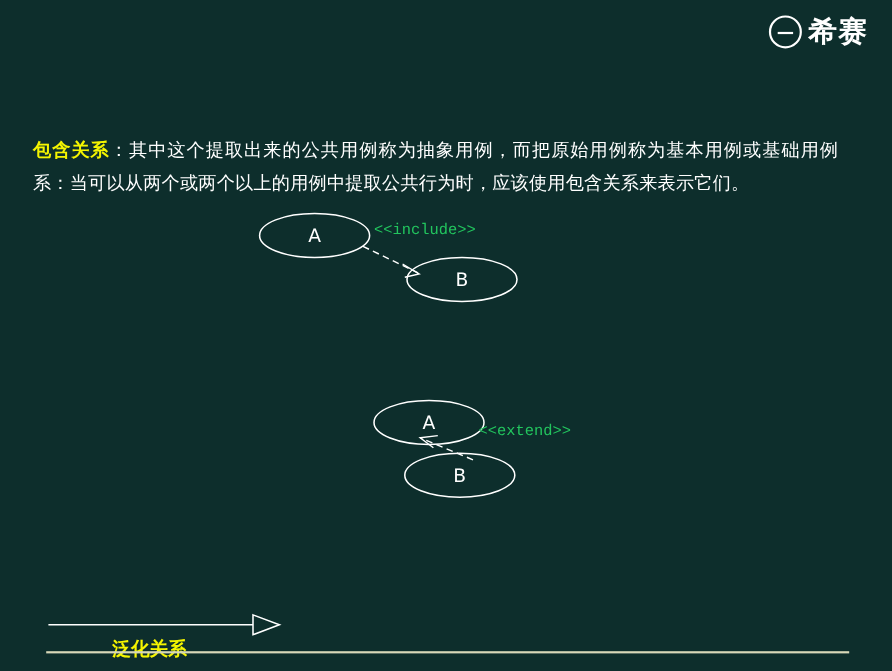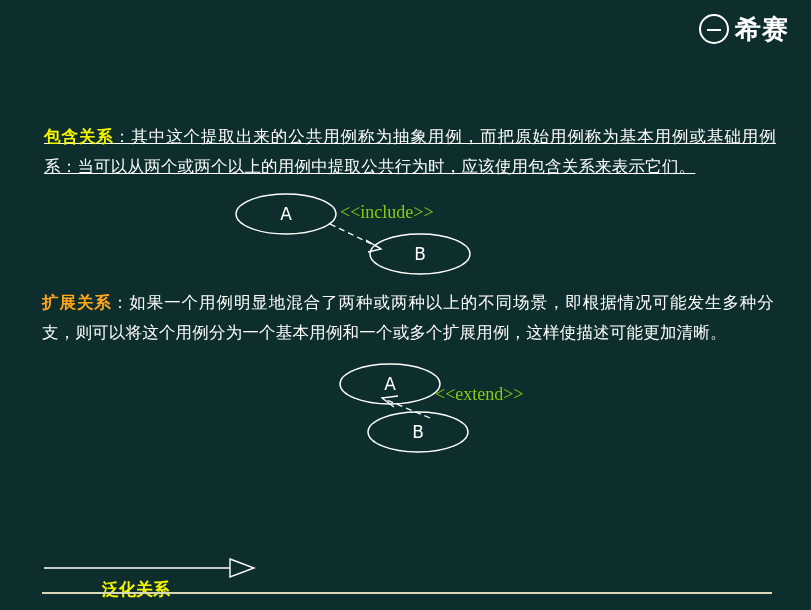--- a/index.html
+++ b/index.html
@@ -106,37 +106,37 @@
     letter-spacing: 0.2px;
     text-align: justify;
   }
   .para .lead {
     font-weight: bold;
   }
   .lead-yellow { color: #f5f500; }
   .lead-orange { color: #ffa51e; }
   .lead-cyan   { color: #33e0e0; }
 
-  #para-include { left: 44px; top: 122px; width: 732px; text-decoration: underline; }
+  #para-include { left: 30px; top: 122px; width: 732px; }
   #para-extend  { left: 42px; top: 288px; width: 732px; }
   #para-general { left: 42px; top: 458px; width: 732px; }
 
   
   .uml {
     position: absolute;
   }
   #uml-include { left: 230px; top: 192px; width: 330px; height: 90px; }
   #uml-extend  { left: 330px; top: 362px; width: 290px; height: 92px; }
   #uml-general { left: 42px; top: 556px; width: 250px; height: 40px; }
 
   .uml-label {
     position: absolute;
-    color: #84cc16;
-    font-family: Liberation Serif, serif;
-    font-size: 18px;
+    color: #22c55e;
+    font-family: Liberation Mono, monospace;
+    font-size: 14px;
     white-space: nowrap;
   }
   #gen-label {
     position: absolute;
     left: 60px;
     top: 22px;
     color: #f5f500;
     font-family: "DejaVu Sans", sans-serif;
     font-size: 17px;
     font-weight: bold;
@@ -175,23 +175,20 @@
       <ellipse cx="56" cy="22" rx="50" ry="20" fill="none" stroke="#ffffff" stroke-width="1.4"></ellipse>
       <text x="56" y="28" fill="#ffffff" font-size="17" text-anchor="middle">A</text>
       <ellipse cx="190" cy="62" rx="50" ry="20" fill="none" stroke="#ffffff" stroke-width="1.4"></ellipse>
       <text x="190" y="68" fill="#ffffff" font-size="17" text-anchor="middle">B</text>
       <line x1="100" y1="32" x2="150" y2="56" stroke="#ffffff" stroke-width="1.3" stroke-dasharray="6,4"></line>
       <polyline points="136,48 151,57 138,60" fill="none" stroke="#ffffff" stroke-width="1.3"></polyline>
     </svg>
     <div class="uml-label" style="left:110px; top:10px;">&lt;&lt;include&gt;&gt;</div>
   </div>
 
-  <div class="para" id="para-extend">
-    <span class="lead lead-orange">扩展关系</span><span>：如果一个用例明显地混合了两种或两种以上的不同场景，即根据情况可能发生多种分支，则可以将这个用例分为一个基本用例和一个或多个扩展用例，这样使描述可能更加清晰。</span>
-  </div>
 
   <div class="uml" id="uml-extend">
     <svg width="290" height="92" viewBox="0 0 290 92">
       <ellipse cx="60" cy="22" rx="50" ry="20" fill="none" stroke="#ffffff" stroke-width="1.4"></ellipse>
       <text x="60" y="28" fill="#ffffff" font-size="17" text-anchor="middle">A</text>
       <ellipse cx="88" cy="70" rx="50" ry="20" fill="none" stroke="#ffffff" stroke-width="1.4"></ellipse>
       <text x="88" y="76" fill="#ffffff" font-size="17" text-anchor="middle">B</text>
       <line x1="100" y1="56" x2="52" y2="36" stroke="#ffffff" stroke-width="1.3" stroke-dasharray="6,4"></line>
       <polyline points="68,34 52,36 64,45" fill="none" stroke="#ffffff" stroke-width="1.3"></polyline>
     </svg>

